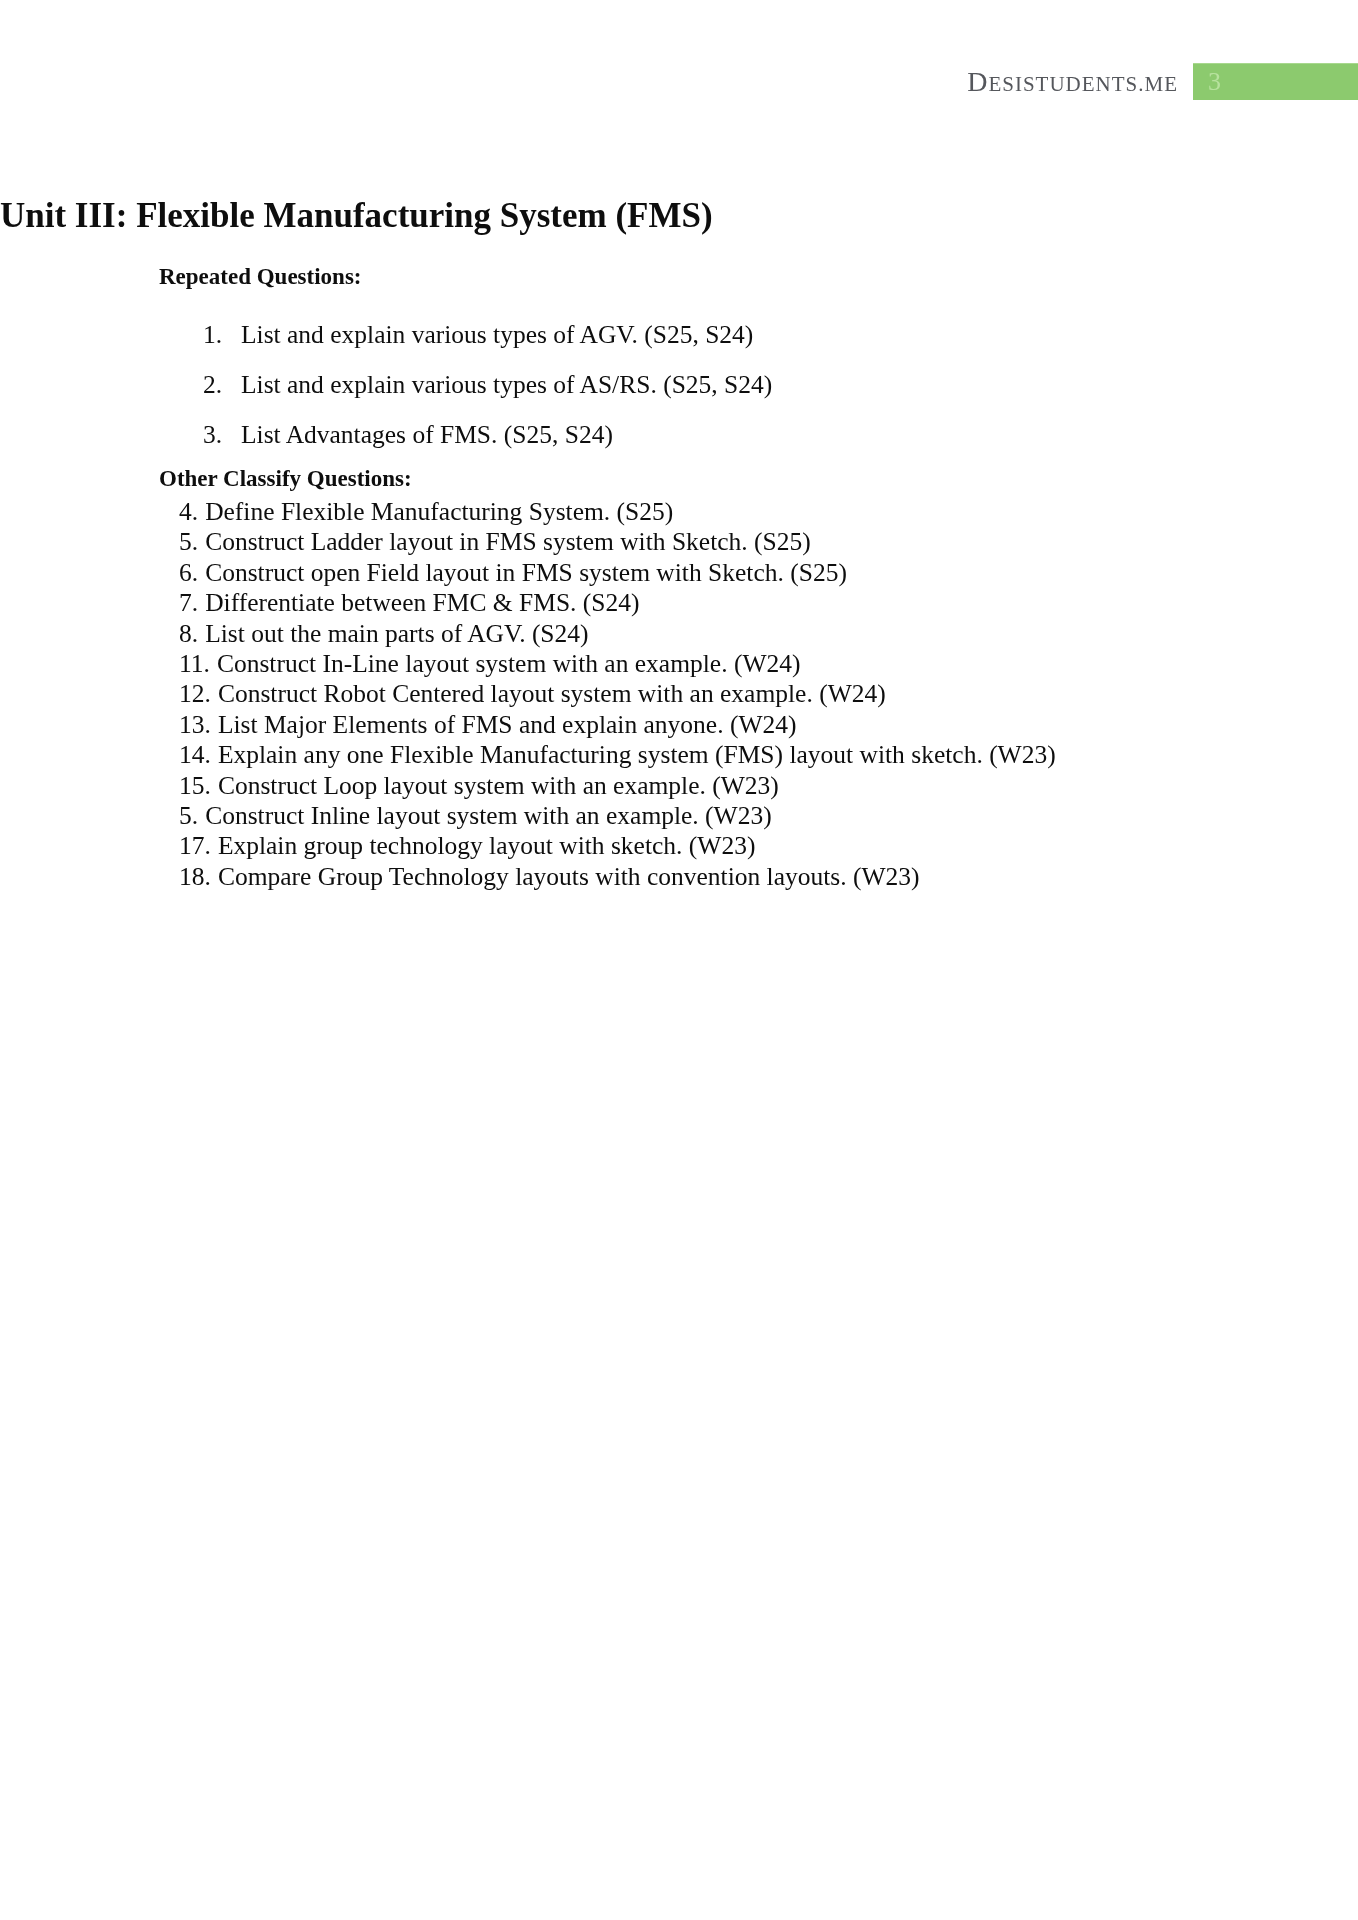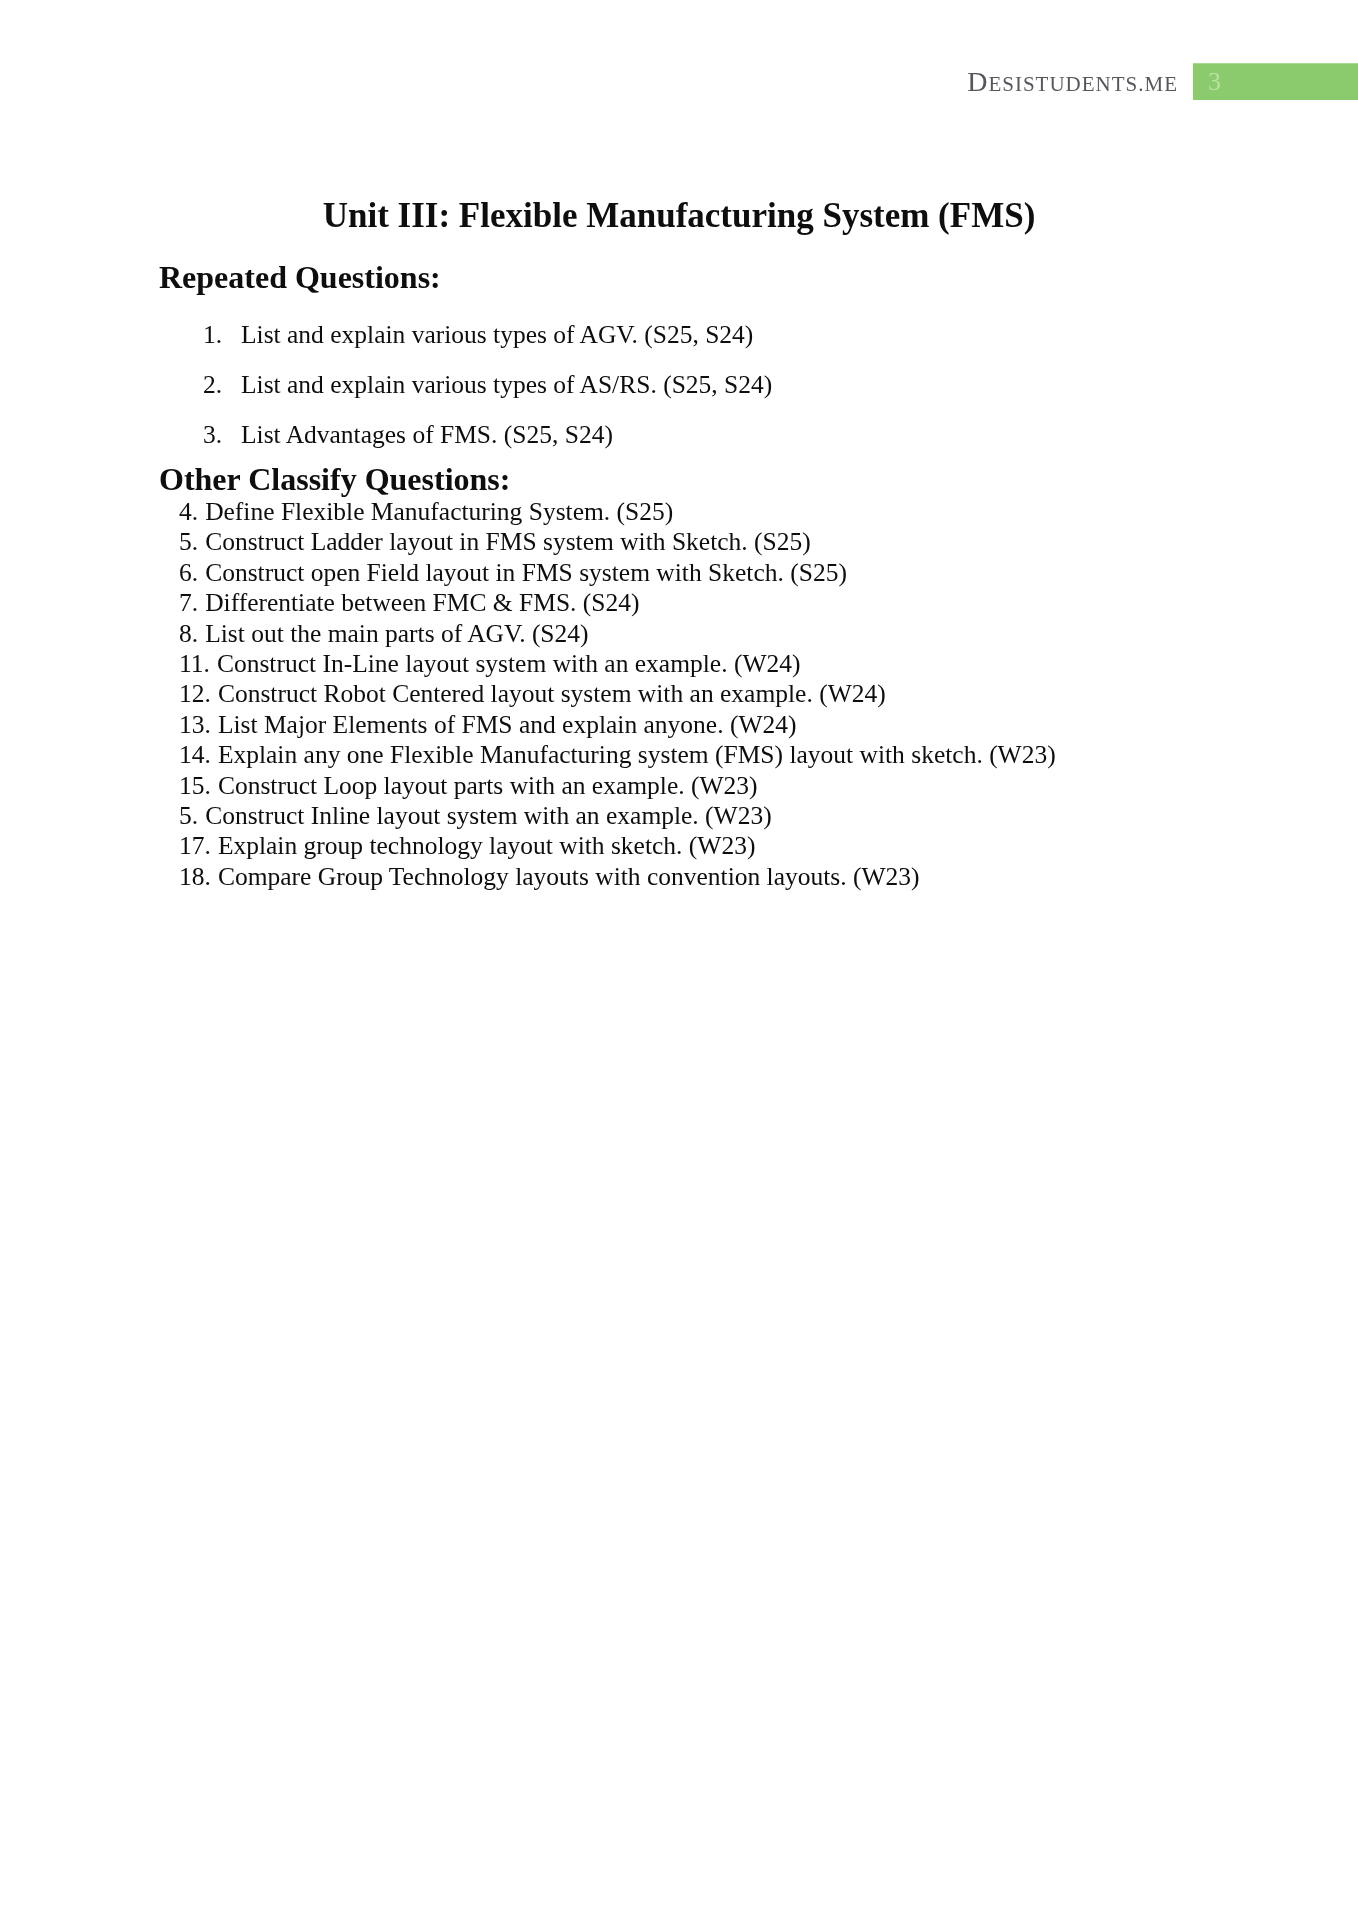--- a/index.html
+++ b/index.html
@@ -43,32 +43,32 @@
     font-size: 26px;
     color: #b7e29e;
   }
 
   
   .unit-title {
     position: absolute;
     top: 194px;
     left: 0;
     width: 100%;
-    text-align: center;
+    text-align: left;
     font-size: 35px;
     line-height: 44px;
     font-weight: bold;
     margin: 0;
   }
 
   
   .section-heading {
     position: absolute;
     left: 159px;
-    font-size: 32px;
+    font-size: 23px;
     line-height: 32px;
     font-weight: bold;
     margin: 0;
   }
   .heading-repeated { top: 261px; }
   .heading-other   { top: 463px; }
 
   .repeated-list {
     position: absolute;
     left: 203px;
@@ -151,21 +151,21 @@
     <div class="q-item">
       <span class="q-num">12.</span><span class="q-text">Construct Robot Centered layout system with an example. (W24)</span>
     </div>
     <div class="q-item">
       <span class="q-num">13.</span><span class="q-text">List Major Elements of FMS and explain anyone. (W24)</span>
     </div>
     <div class="q-item">
       <span class="q-num">14.</span><span class="q-text">Explain any one Flexible Manufacturing system (FMS) layout with sketch. (W23)</span>
     </div>
     <div class="q-item">
-      <span class="q-num">15.</span><span class="q-text">Construct Loop layout parts with an example. (W23)</span>
+      <span class="q-num">15.</span><span class="q-text">Construct Loop layout system with an example. (W23)</span>
     </div>
     <div class="q-item">
       <span class="q-num">5.</span><span class="q-text">Construct Inline layout system with an example. (W23)</span>
     </div>
     <div class="q-item">
       <span class="q-num">17.</span><span class="q-text">Explain group technology layout with sketch. (W23)</span>
     </div>
     <div class="q-item">
       <span class="q-num">18.</span><span class="q-text">Compare Group Technology layouts with convention layouts. (W23)</span>
     </div>

